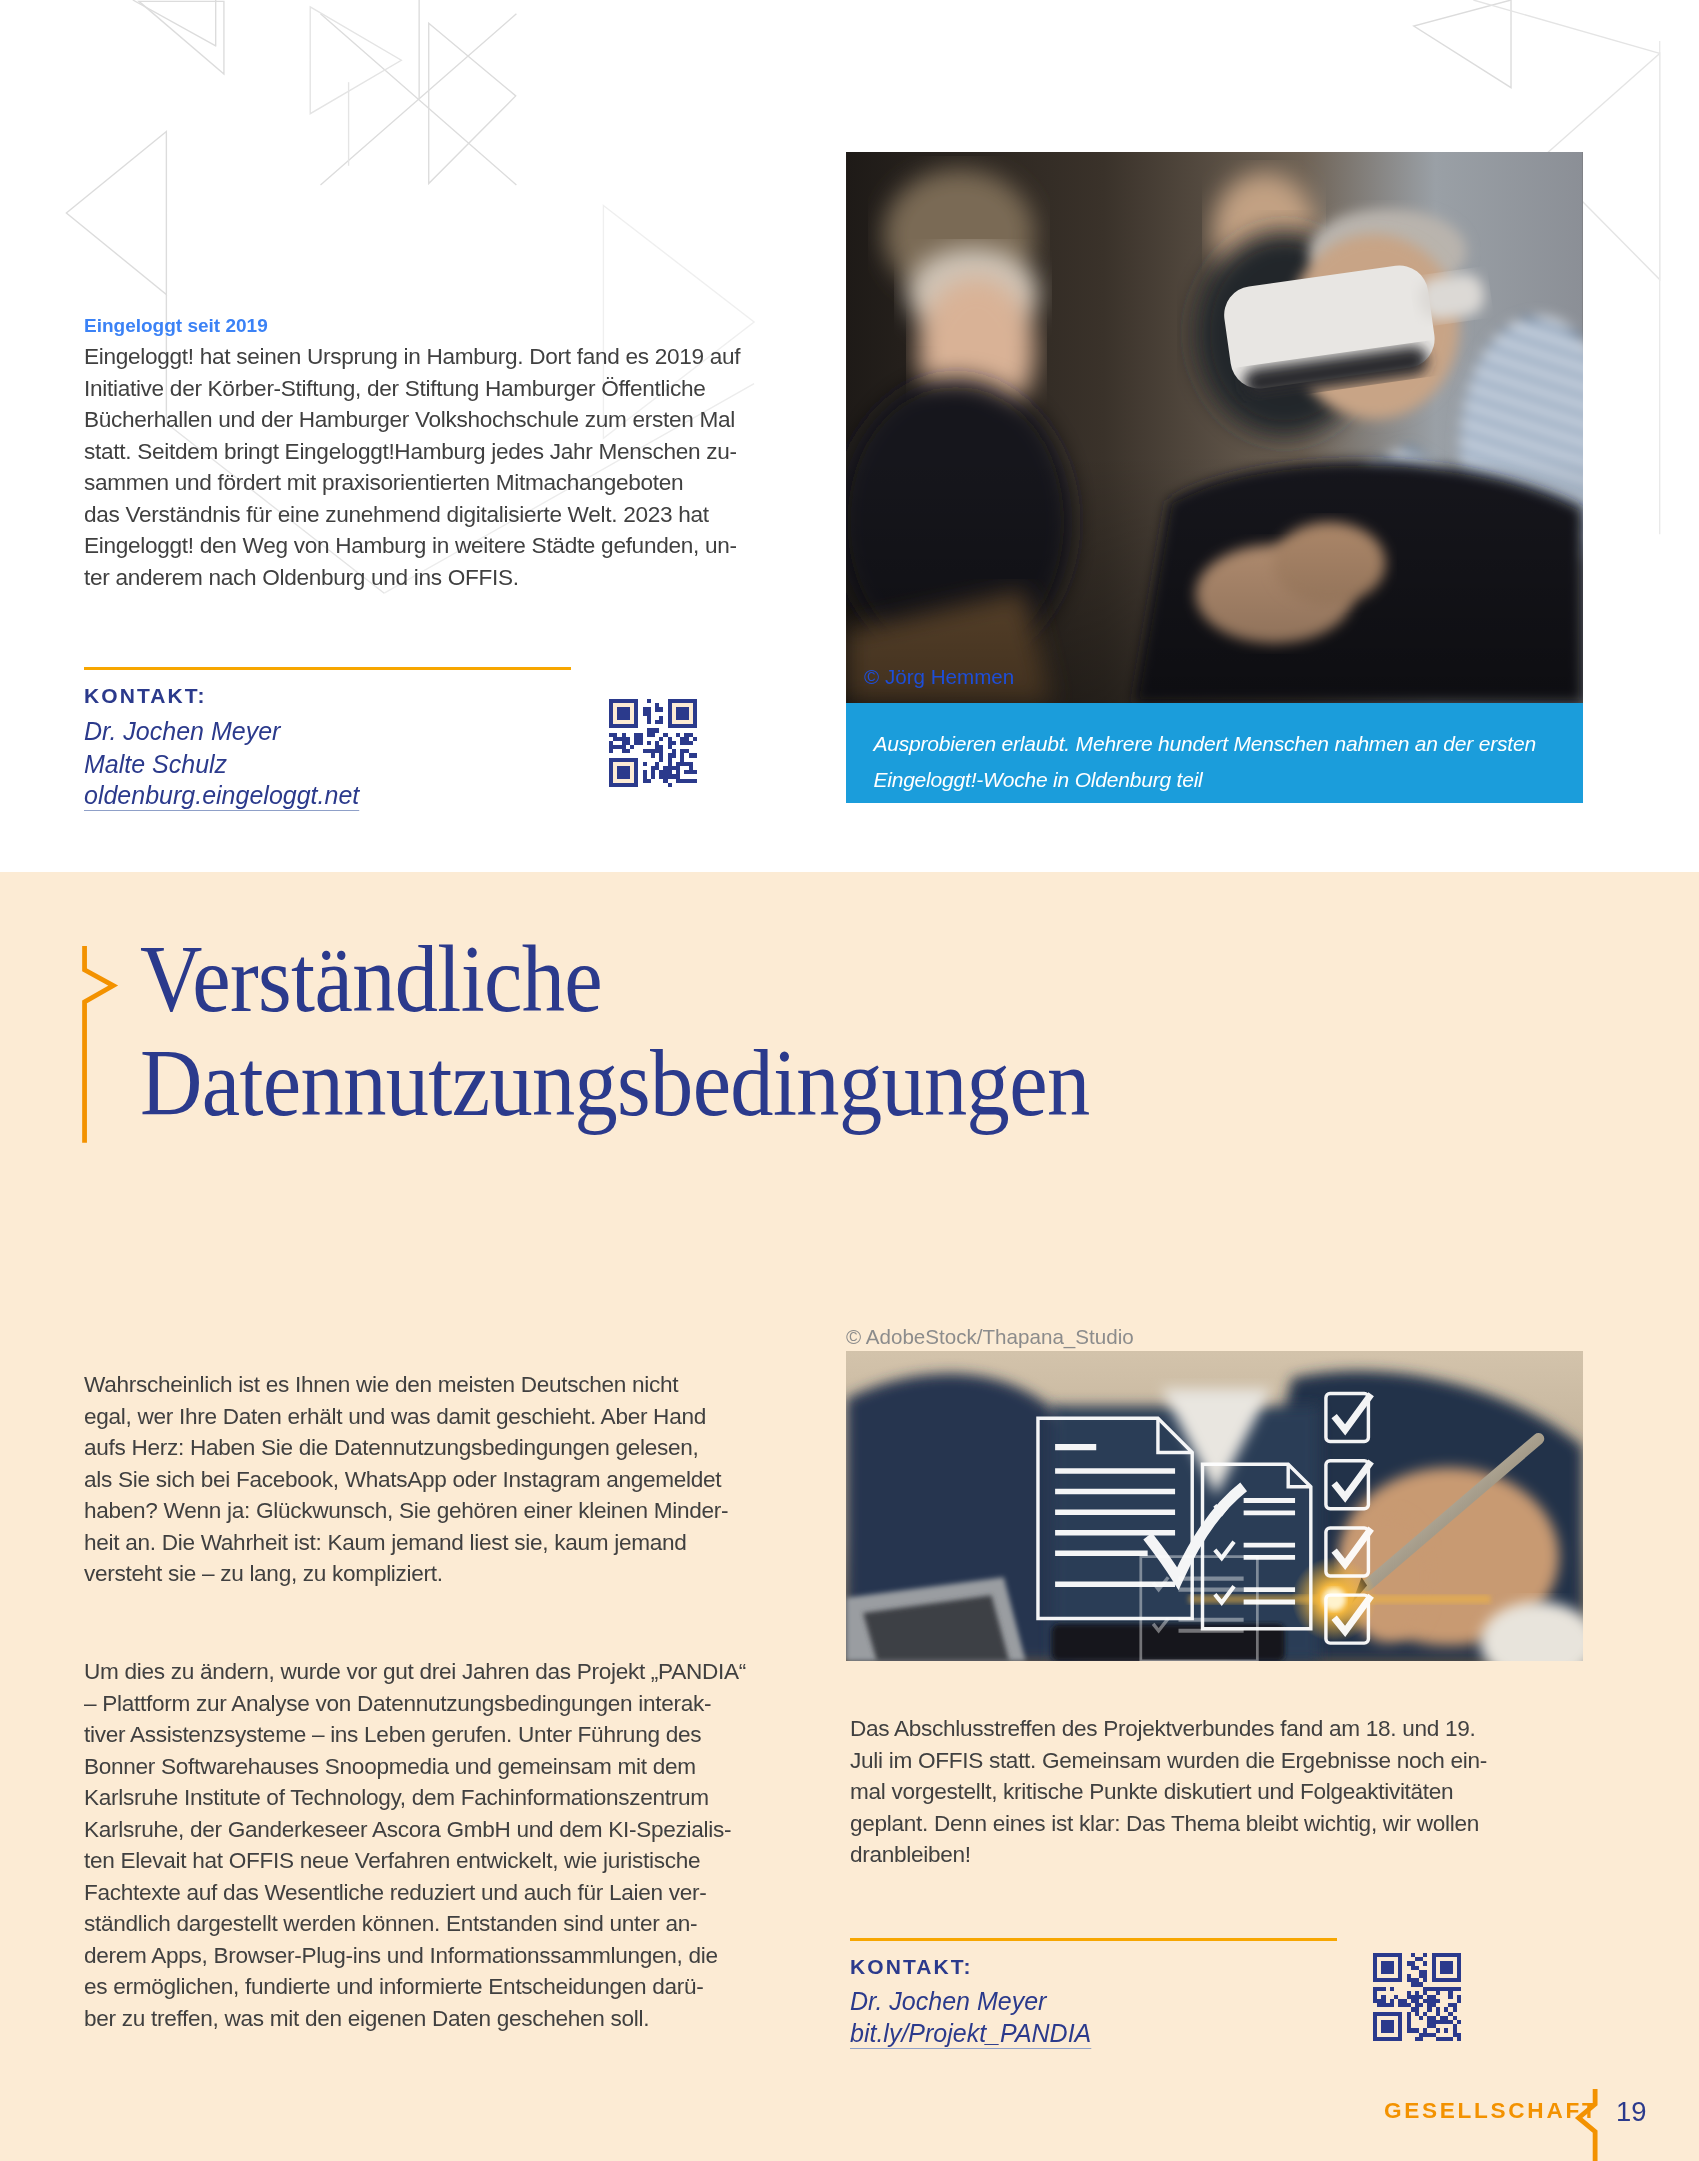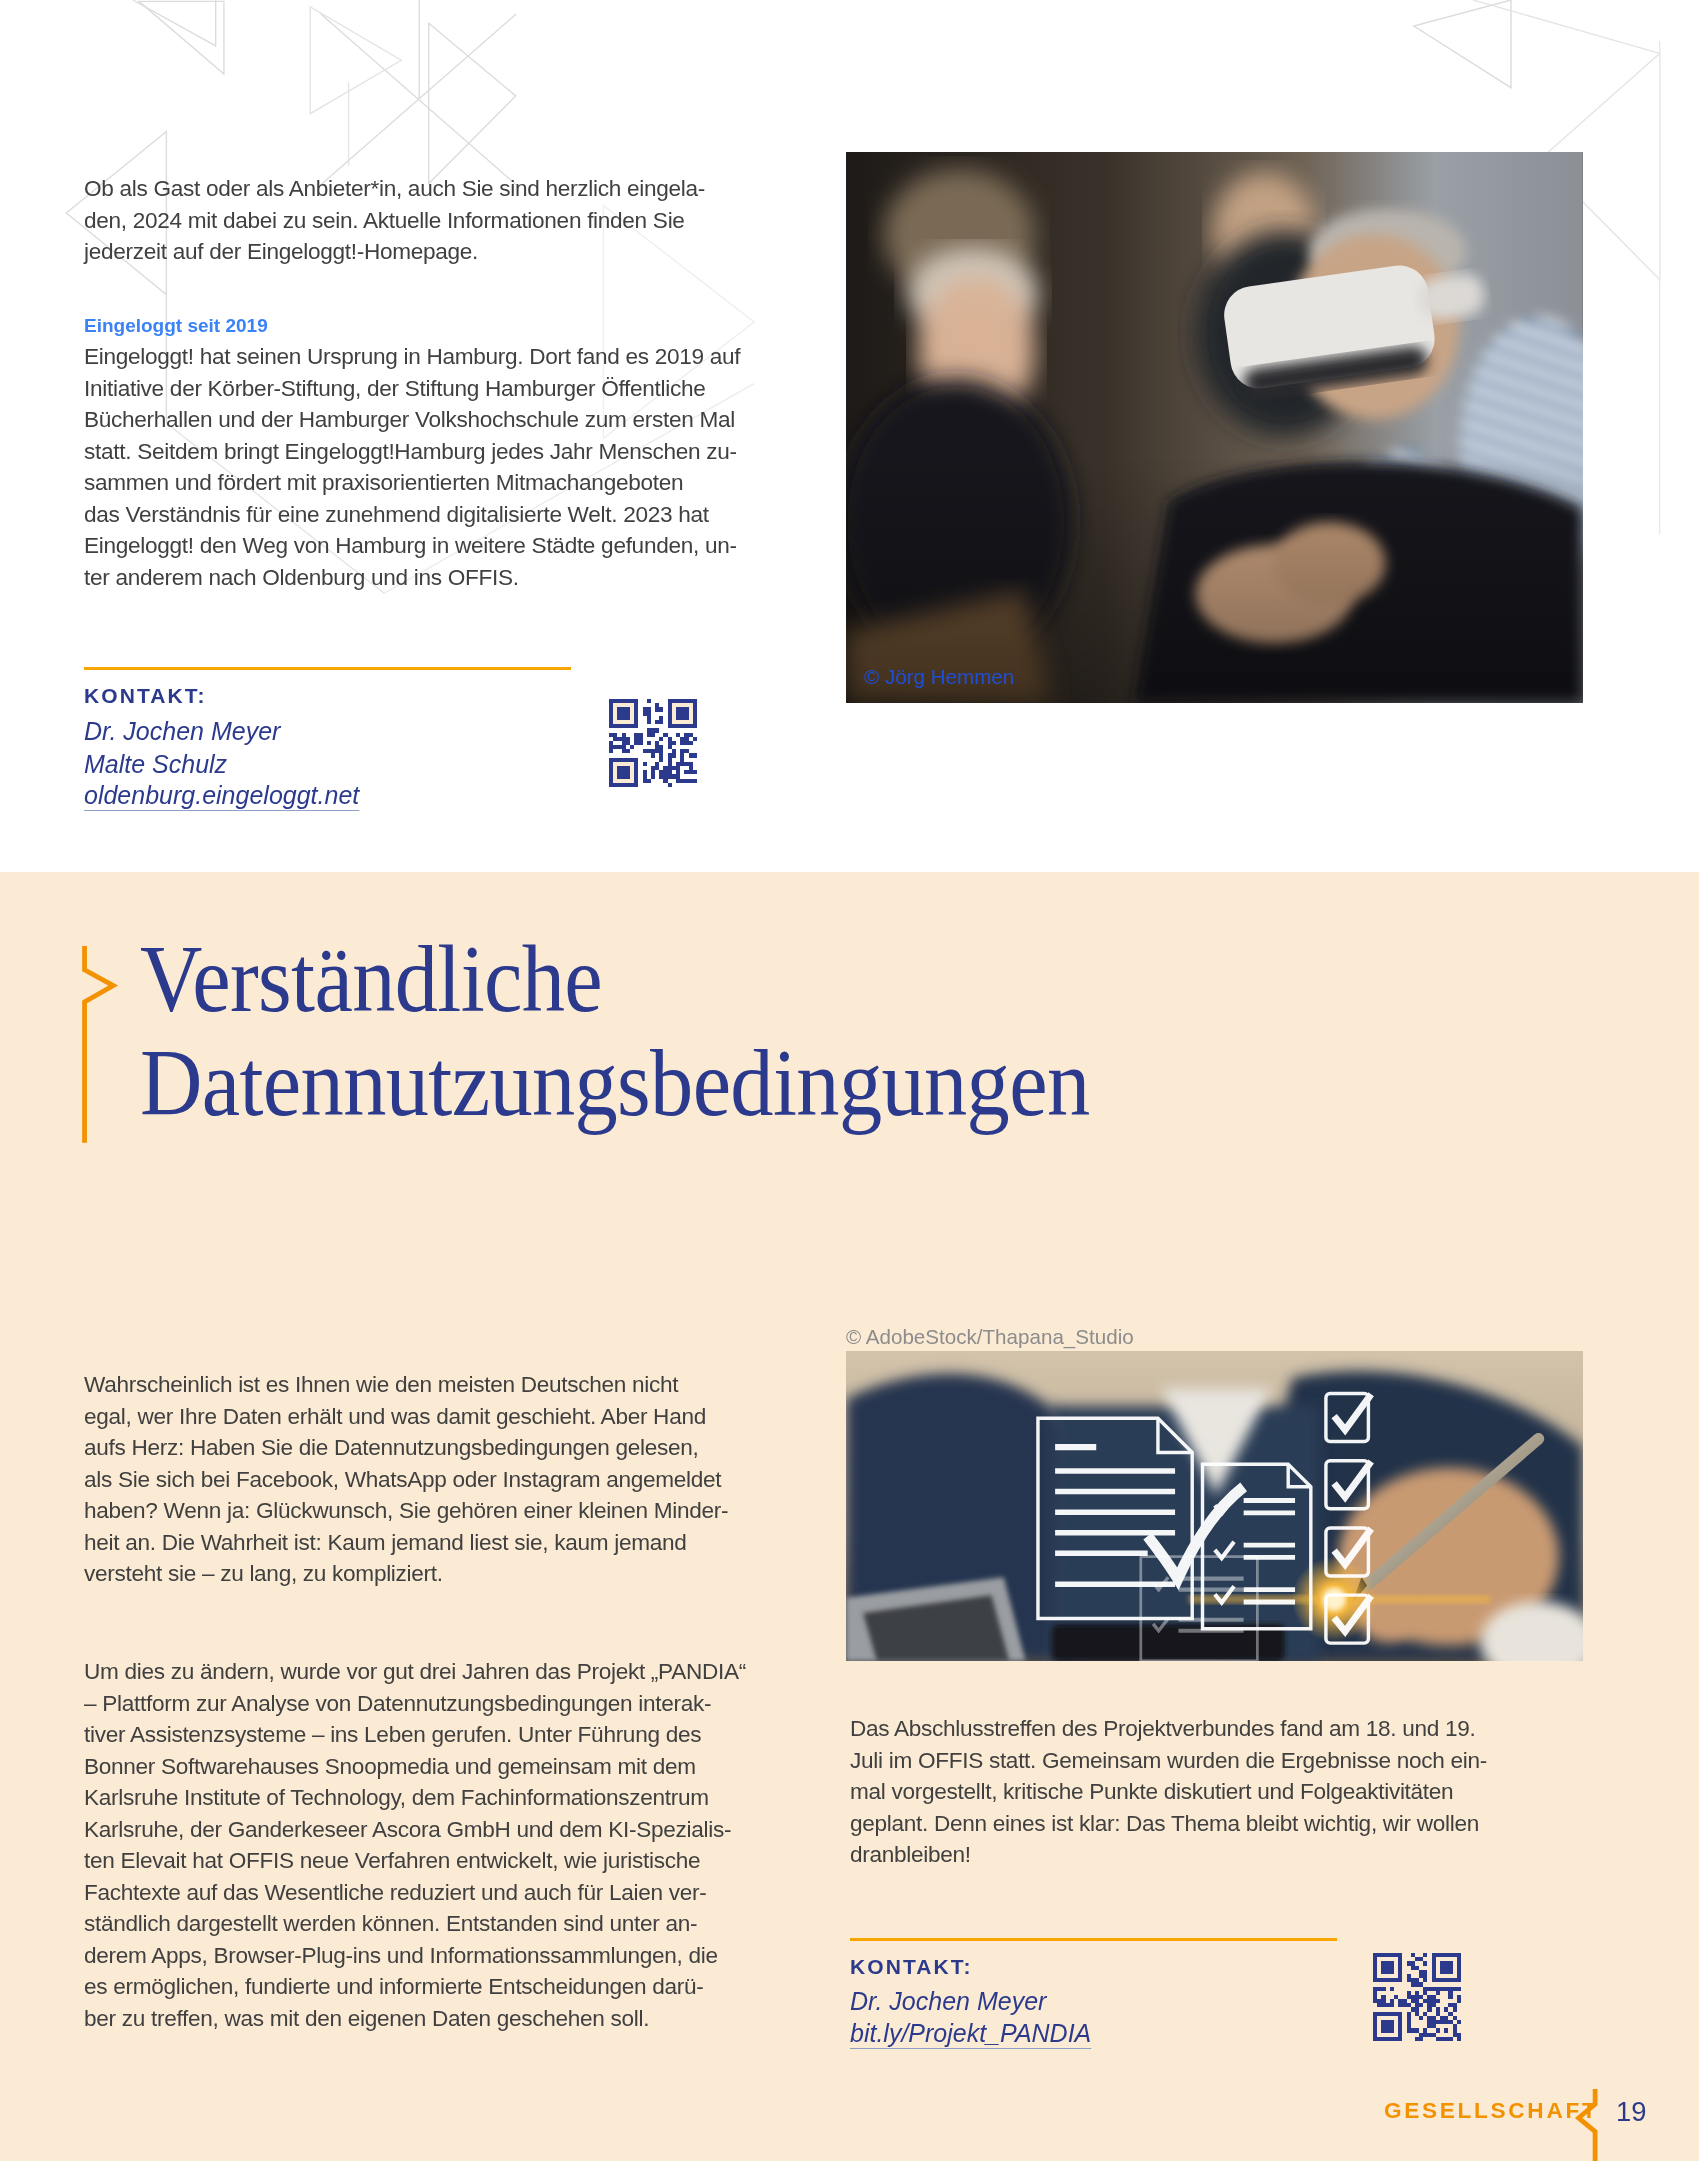--- a/index.html
+++ b/index.html
@@ -88,23 +88,20 @@
     <line x1="508" y1="120" x2="508" y2="242" stroke="#e4e4e4"></line>
     <polygon points="2205,0 2063,38 2205,128"></polygon>
     <polygon points="2422,78 2248,232 2422,408" stroke="#e4e4e4"></polygon>
     <line x1="2422" y1="60" x2="2422" y2="780" stroke="#e9e9e9"></line>
     <line x1="2150" y1="0" x2="2422" y2="78" stroke="#e4e4e4"></line>
     <polygon points="880,300 1100,470 880,640" stroke="#efefef"></polygon>
   </svg>
 
   <div class="beige-band"></div>
 
-  <div class="body-text" style="left:84px; top:173px; width:706px;">Ob als Gast oder als Anbieter*in, auch Sie sind herzlich eingela-
-den, 2024 mit dabei zu sein. Aktuelle Informationen finden Sie
-jederzeit auf der Eingeloggt!-Homepage.</div>
 
   <div class="sub-head" style="left:84px; top:310px;">Eingeloggt seit 2019</div>
 
   <div class="body-text" style="left:84px; top:341px; width:713px;">Eingeloggt! hat seinen Ursprung in Hamburg. Dort fand es 2019 auf
 Initiative der Körber-Stiftung, der Stiftung Hamburger Öffentliche
 Bücherhallen und der Hamburger Volkshochschule zum ersten Mal
 statt. Seitdem bringt Eingeloggt!Hamburg jedes Jahr Menschen zu-
 sammen und fördert mit praxisorientierten Mitmachangeboten
 das Verständnis für eine zunehmend digitalisierte Welt. 2023 hat
 Eingeloggt! den Weg von Hamburg in weitere Städte gefunden, un-
@@ -290,20 +287,24 @@
       <ellipse cx="1010" cy="430" rx="115" ry="190" fill="url(#stripes)" filter="url(#b9)"></ellipse>
       <path d="M820,430 Q905,475 960,570 L835,650 Q790,525 755,460 Z" fill="url(#stripes)" filter="url(#b9)"></path>
       <path d="M470,510 C600,430 910,430 1075,520 L1075,804 L420,804 Z" fill="#15171d" filter="url(#b9)"></path>
       <ellipse cx="625" cy="645" rx="115" ry="72" fill="#caa07f" filter="url(#b9)"></ellipse>
       <ellipse cx="705" cy="600" rx="82" ry="60" fill="#bf9675" filter="url(#b9)"></ellipse>
       <rect width="1075" height="804" fill="url(#p1dark)"></rect>
     </svg>
   </div>
   <div class="photo1-credit">© Jörg Hemmen</div>
 
+  <div class="caption-bar">
+    <div class="caption-text">Ausprobieren erlaubt. Mehrere hundert Menschen nahmen an der ersten
+Eingeloggt!-Woche in Oldenburg teil</div>
+  </div>
 
   <svg class="deco" style="left:62px; top:932px;" width="82" height="226" viewBox="0 0 120 330">
     <polyline points="33,20 33,55 75,78 33,102 33,308" fill="none" stroke="#F39200" stroke-width="7"></polyline>
   </svg>
 
   <h1 class="big-title">Verständliche
 Datennutzungsbedingungen</h1>
 
 
   <div class="photo2-credit">© AdobeStock/Thapana_Studio</div>

